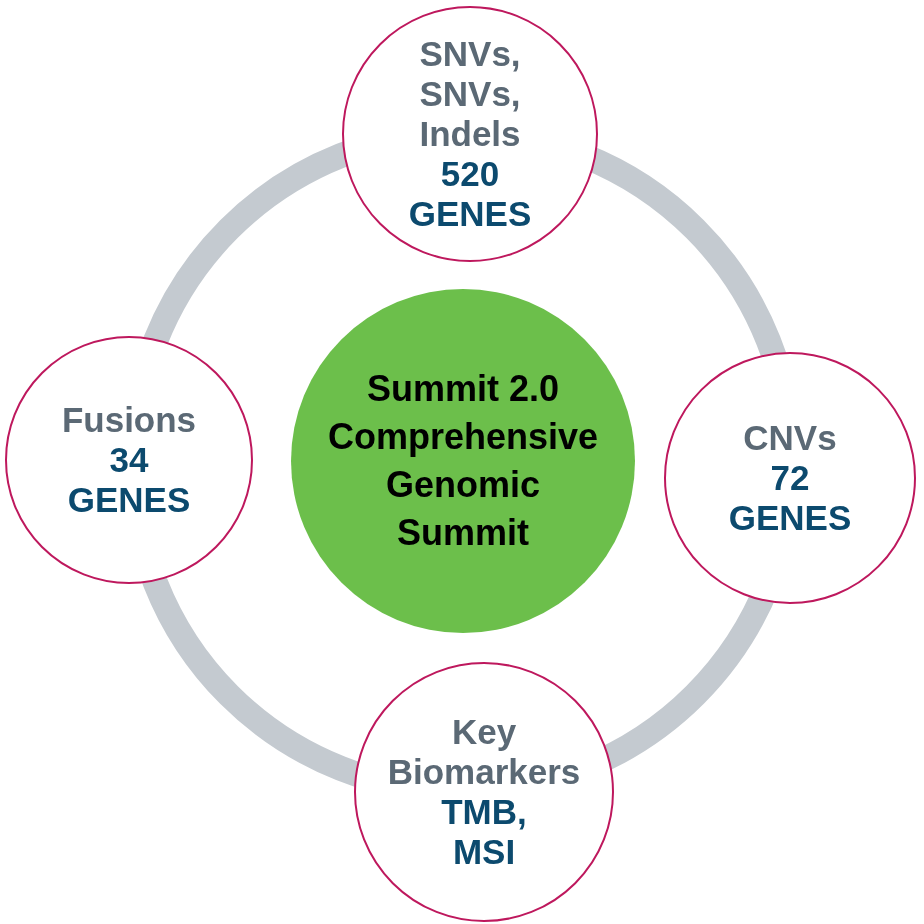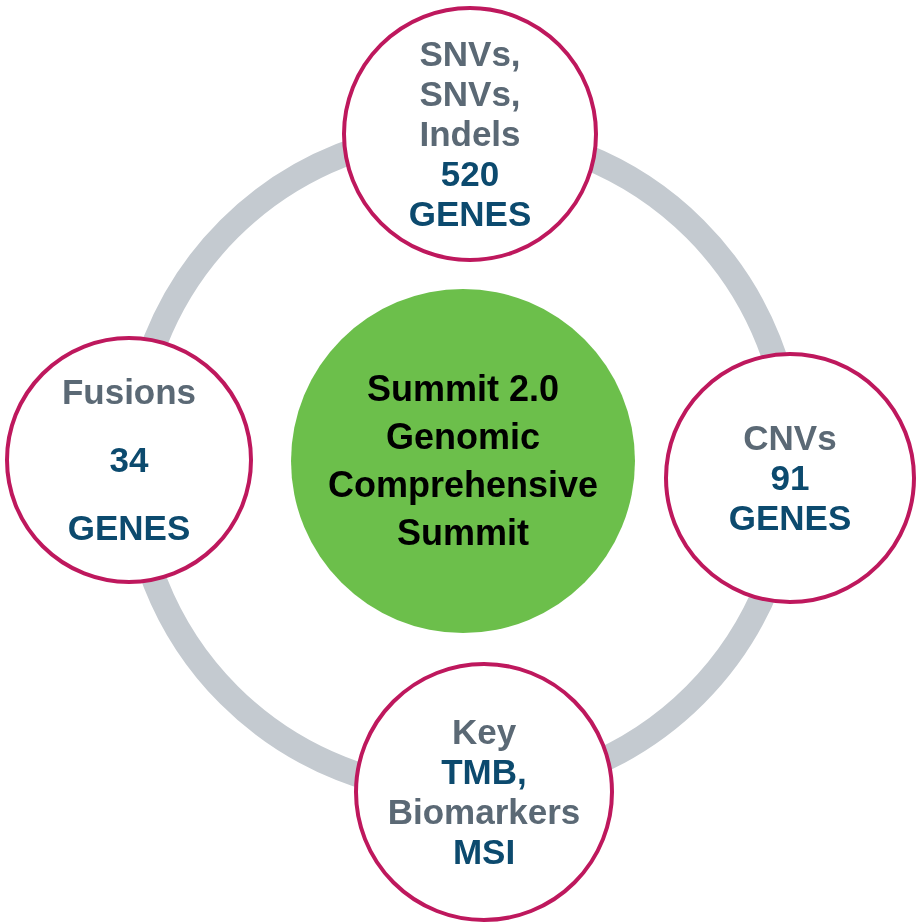--- a/index.html
+++ b/index.html
@@ -36,28 +36,28 @@
     box-sizing: border-box;
     display: flex;
     flex-direction: column;
     align-items: center;
     justify-content: center;
     text-align: center;
     z-index: 2;
   }
   .node {
     background: #ffffff;
-    border: 4px solid #be185d;
+    border: 2px solid #be185d;
     font-size: 35px;
     line-height: 40px;
   }
   .node-top    { left: 470px; top: 134px; width: 256px; height: 256px; }
   .node-right  { left: 790px; top: 478px; width: 252px; height: 252px; }
   .node-bottom { left: 484px; top: 792px; width: 260px; height: 260px; }
-  .node-left   { left: 129px; top: 460px; width: 248px; height: 248px; gap: 28px; }
+  .node-left   { left: 129px; top: 460px; width: 248px; height: 248px; }
   .center-circle {
     left: 463px;
     top: 461px;
     width: 344px;
     height: 344px;
     background: #6CBF4B;
     color: #000000;
     font-size: 36px;
     line-height: 48px;
     z-index: 3;
@@ -68,43 +68,43 @@
 </style>
 </head>
 <body>
 
 <div class="canvas">
 
   <div class="ring"></div>
 
   <div class="circle center-circle">
     <span class="line">Summit 2.0</span>
+    <span class="line">Comprehensive</span>
     <span class="line">Genomic</span>
-    <span class="line">Comprehensive</span>
     <span class="line">Summit</span>
   </div>
 
   <div class="circle node node-top">
     <span class="line slate">SNVs,</span>
     <span class="line slate">SNVs,</span>
     <span class="line slate">Indels</span>
     <span class="line accent">520</span>
     <span class="line accent">GENES</span>
   </div>
 
   <div class="circle node node-right">
     <span class="line slate">CNVs</span>
-    <span class="line accent">91</span>
+    <span class="line accent">72</span>
     <span class="line accent">GENES</span>
   </div>
 
   <div class="circle node node-bottom">
     <span class="line slate">Key</span>
+    <span class="line slate">Biomarkers</span>
     <span class="line accent">TMB,</span>
-    <span class="line slate">Biomarkers</span>
     <span class="line accent">MSI</span>
   </div>
 
   <div class="circle node node-left">
     <span class="line slate">Fusions</span>
     <span class="line accent">34</span>
     <span class="line accent">GENES</span>
   </div>
 
 </div>

